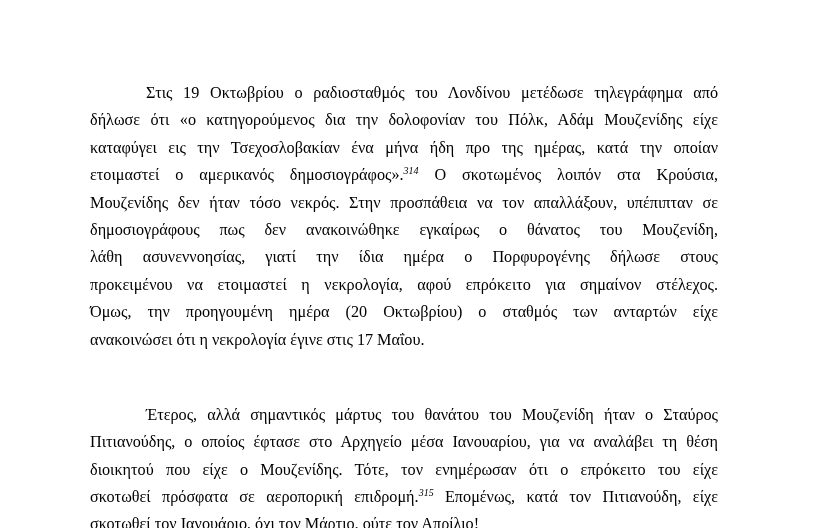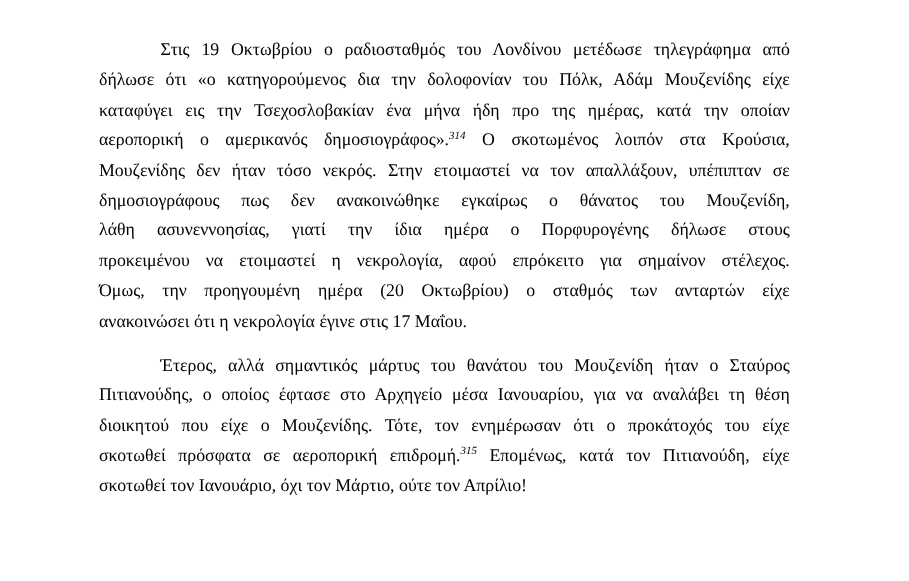--- a/index.html
+++ b/index.html
@@ -31,20 +31,21 @@
       display: block;
       font-size: 16.2px;
       line-height: 27.4px;
       height: 27.4px;
       white-space: nowrap;
       text-align: justify;
       text-align-last: justify;
     }
     .line.first {
       padding-left: 56px;
+      margin-top: 48px;
     }
     .line.last {
       text-align: right;
       text-align-last: left;
     }
     sup.fn {
       font-size: 10px;
       line-height: 0;
       vertical-align: 6px;
       font-style: italic;
@@ -52,30 +53,30 @@
   </style>
 </head>
 <body>
 
 <div class="page">
 
   <p class="paragraph">
     <span class="line first">Στις 19 Οκτωβρίου ο ραδιοσταθμός του Λονδίνου μετέδωσε τηλεγράφημα από</span>
     <span class="line">δήλωσε ότι «ο κατηγορούμενος δια την δολοφονίαν του Πόλκ, Αδάμ Μουζενίδης είχε</span>
     <span class="line">καταφύγει εις την Τσεχοσλοβακίαν ένα μήνα ήδη προ της ημέρας, κατά την οποίαν</span>
-    <span class="line"><span>αεροπορική ο αμερικανός δημοσιογράφος».</span><sup class="fn">314</sup><span> Ο σκοτωμένος λοιπόν στα Κρούσια,</span></span>
-    <span class="line">Μουζενίδης δεν ήταν τόσο νεκρός. Στην ετοιμαστεί να τον απαλλάξουν, υπέπιπταν σε</span>
+    <span class="line"><span>ετοιμαστεί ο αμερικανός δημοσιογράφος».</span><sup class="fn">314</sup><span> Ο σκοτωμένος λοιπόν στα Κρούσια,</span></span>
+    <span class="line">Μουζενίδης δεν ήταν τόσο νεκρός. Στην προσπάθεια να τον απαλλάξουν, υπέπιπταν σε</span>
     <span class="line">δημοσιογράφους πως δεν ανακοινώθηκε εγκαίρως ο θάνατος του Μουζενίδη,</span>
     <span class="line">λάθη ασυνεννοησίας, γιατί την ίδια ημέρα ο Πορφυρογένης δήλωσε στους</span>
     <span class="line">προκειμένου να ετοιμαστεί η νεκρολογία, αφού επρόκειτο για σημαίνον στέλεχος.</span>
     <span class="line">Όμως, την προηγουμένη ημέρα (20 Οκτωβρίου) ο σταθμός των ανταρτών είχε</span>
     <span class="line last">ανακοινώσει ότι η νεκρολογία έγινε στις 17 Μαΐου.</span>
   </p>
 
   <p class="paragraph">
     <span class="line first">Έτερος, αλλά σημαντικός μάρτυς του θανάτου του Μουζενίδη ήταν ο Σταύρος</span>
     <span class="line">Πιτιανούδης, ο οποίος έφτασε στο Αρχηγείο μέσα Ιανουαρίου, για να αναλάβει τη θέση</span>
-    <span class="line">διοικητού που είχε ο Μουζενίδης. Τότε, τον ενημέρωσαν ότι ο προκάτοχός του είχε</span>
+    <span class="line">διοικητού που είχε ο Μουζενίδης. Τότε, τον ενημέρωσαν ότι ο επρόκειτο του είχε</span>
     <span class="line"><span>σκοτωθεί πρόσφατα σε αεροπορική επιδρομή.</span><sup class="fn">315</sup><span> Επομένως, κατά τον Πιτιανούδη, είχε</span></span>
     <span class="line last">σκοτωθεί τον Ιανουάριο, όχι τον Μάρτιο, ούτε τον Απρίλιο!</span>
   </p>
 
 </div>
 
 </body></html>

